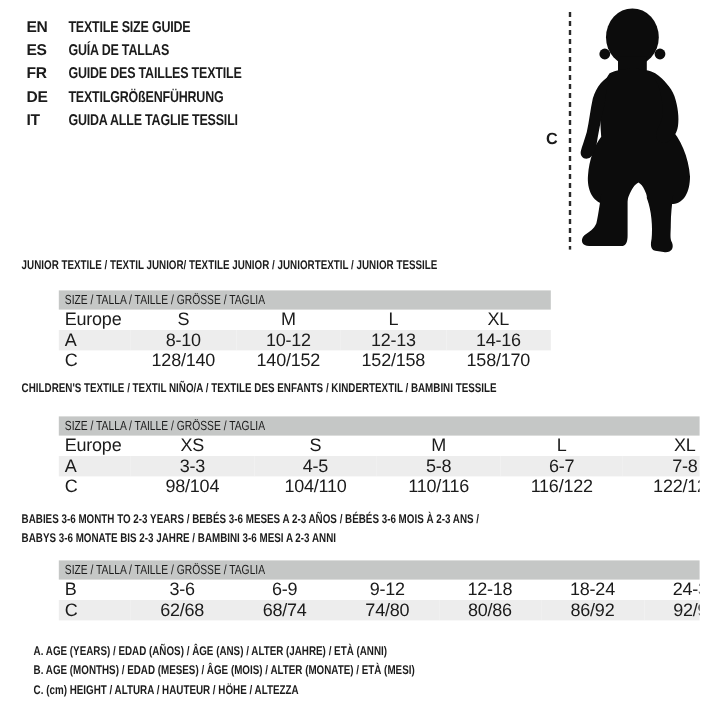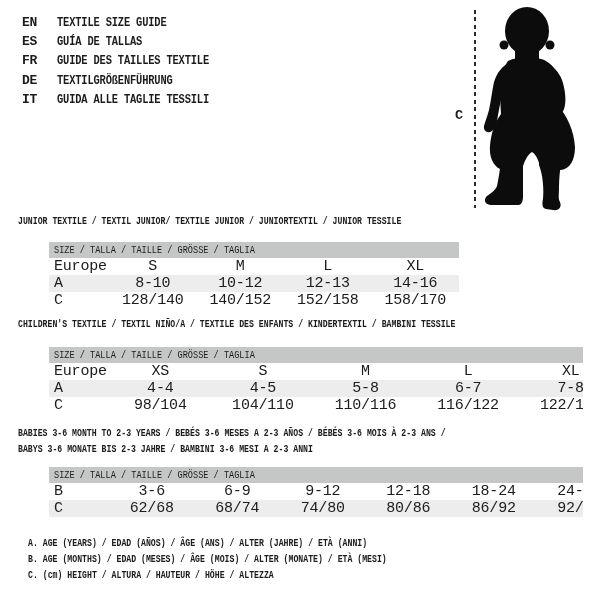--- a/index.html
+++ b/index.html
@@ -2,21 +2,21 @@
 <html><head>
 <meta charset="utf-8">
 <style>
   * { margin: 0; padding: 0; box-sizing: border-box; }
   html, body { background: #ffffff; }
   #page {
     position: relative;
     width: 583px;
     height: 600px;
     background: var(--page-bg, #ffffff);
-    font-family: Liberation Mono, monospace;
+    font-family: Liberation Sans, sans-serif;
     color: var(--ink, #1b1b1b);
     overflow: hidden;
   }
 
   
   .lang-block { position: absolute; left: 22px; top: 13px; }
   .lang-row { display: flex; height: 19.2px; align-items: center; }
   .lang-code {
     width: 35px; font-size: 13px; font-weight: bold;
     letter-spacing: -0.2px; flex: 0 0 35px;
@@ -190,21 +190,21 @@
         <tr>
           <td class="rowlabel">Europe</td>
           <td>XS</td>
           <td>S</td>
           <td>M</td>
           <td>L</td>
           <td>XL</td>
         </tr>
         <tr class="shaded">
           <td class="rowlabel">A</td>
-          <td>4-4</td>
+          <td>3-3</td>
           <td>4-5</td>
           <td>5-8</td>
           <td>6-7</td>
           <td>7-8</td>
         </tr>
         <tr>
           <td class="rowlabel">C</td>
           <td>98/104</td>
           <td>104/110</td>
           <td>110/116</td>

